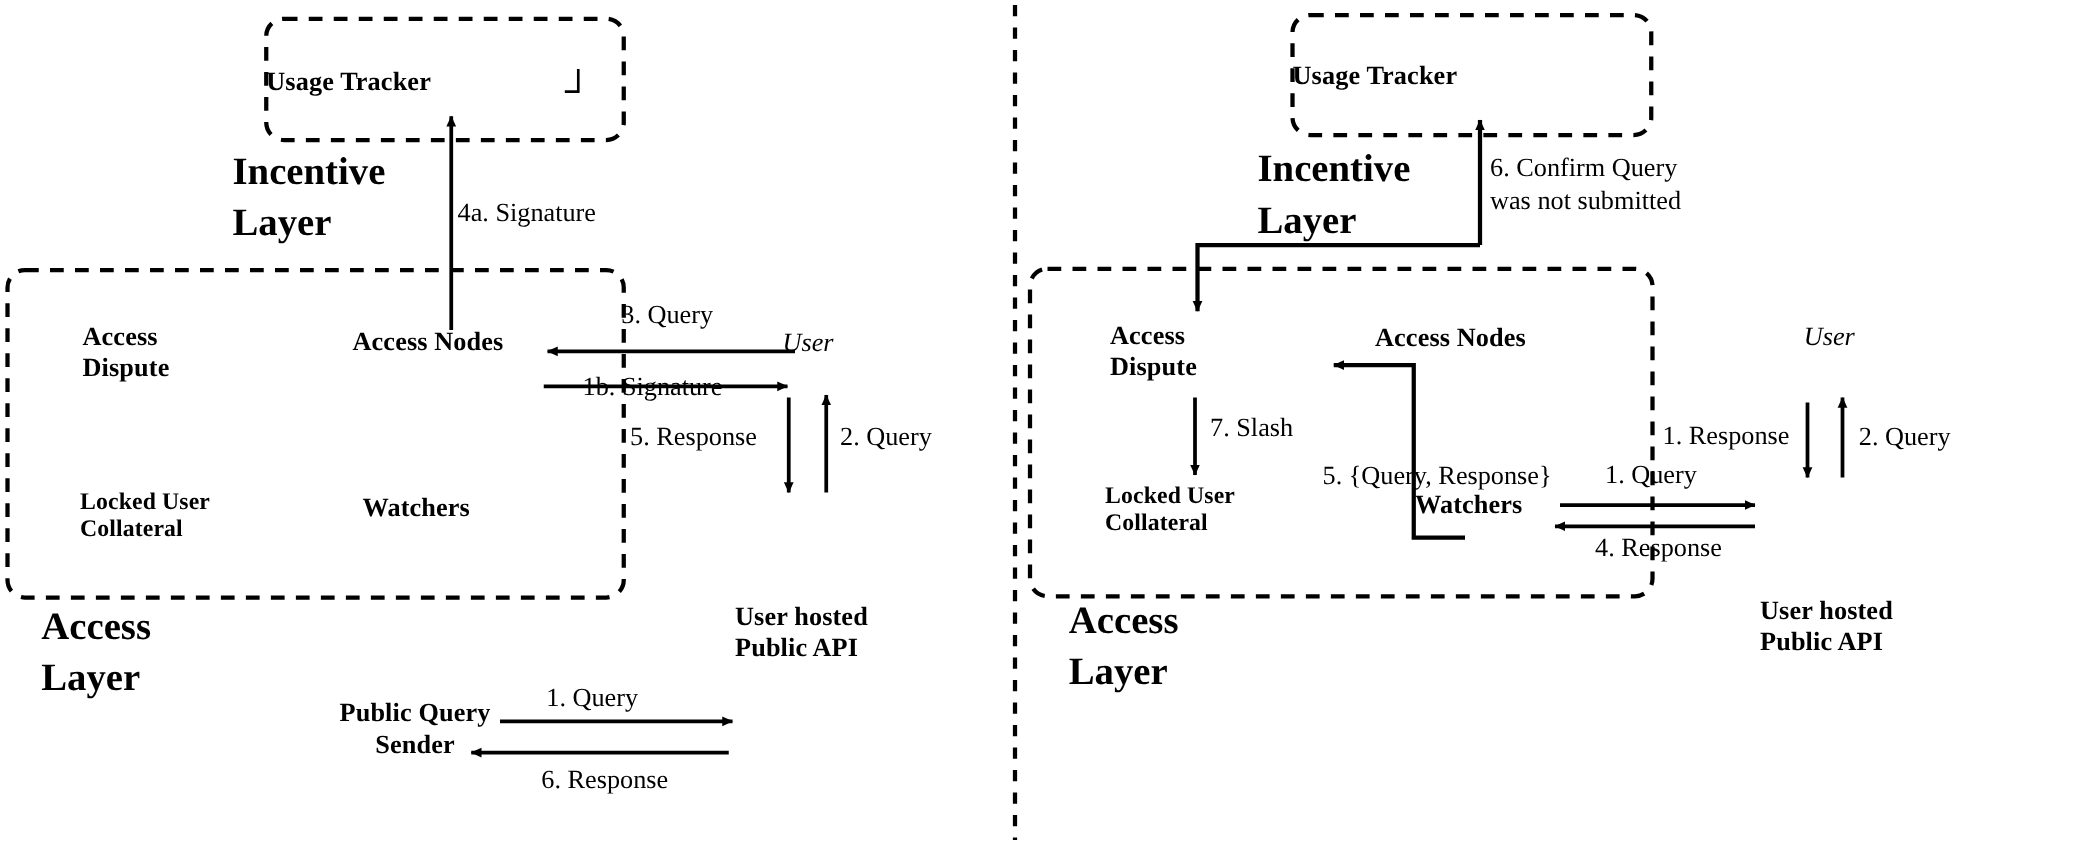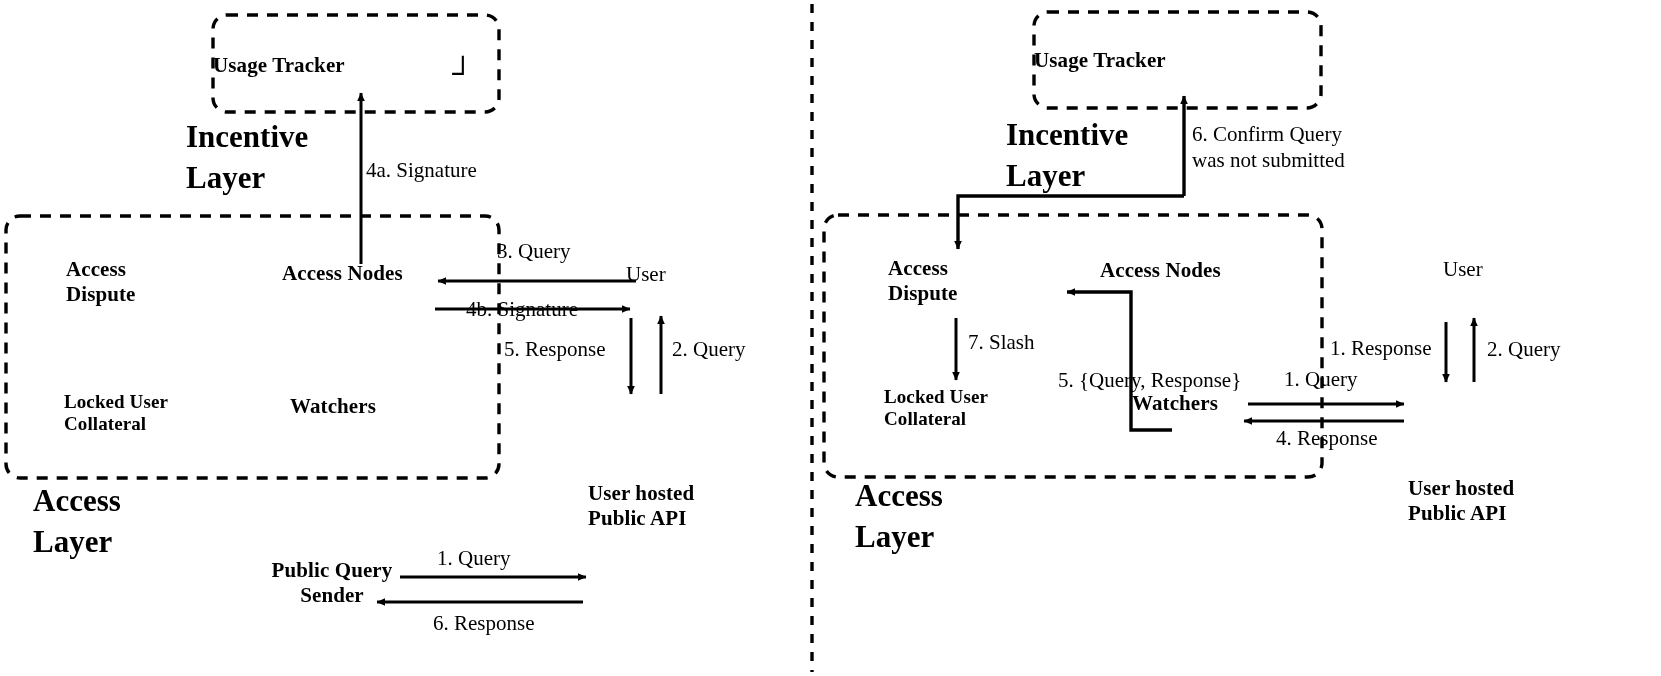--- a/index.html
+++ b/index.html
@@ -46,20 +46,21 @@
     line-height: 1.32;
   }
   
   .step {
     font-weight: normal;
     font-size: 21px;
     text-align: left;
     line-height: 1.24;
   }
   .useritalic {
+    font-style: italic;
     font-weight: normal;
     font-size: 21px;
   }
   .artifact {
     position: absolute;
     font-weight: bold;
     font-size: 30px;
     line-height: 1;
   }
 </style>
@@ -130,21 +131,21 @@
     <div>Access</div>
     <div>Dispute</div>
   </div>
 
   <div class="lbl node" style="left:282px; top:261px; width:160px;">Access Nodes</div>
 
   <div class="lbl step" style="left:497px; top:238px;">3. Query</div>
 
   <div class="lbl useritalic" style="left:626px; top:262px;">User</div>
 
-  <div class="lbl step" style="left:466px; top:296px;">4b. Signature</div>
+  <div class="lbl step" style="left:466px; top:296px;">1b. Signature</div>
 
   <div class="lbl step" style="left:504px; top:336px;">5. Response</div>
 
   <div class="lbl step" style="left:672px; top:336px;">2. Query</div>
 
   <div class="lbl node" style="left:64px; top:391px; width:144px; font-size:19px;">
     <div>Locked User</div>
     <div>Collateral</div>
   </div>
 

